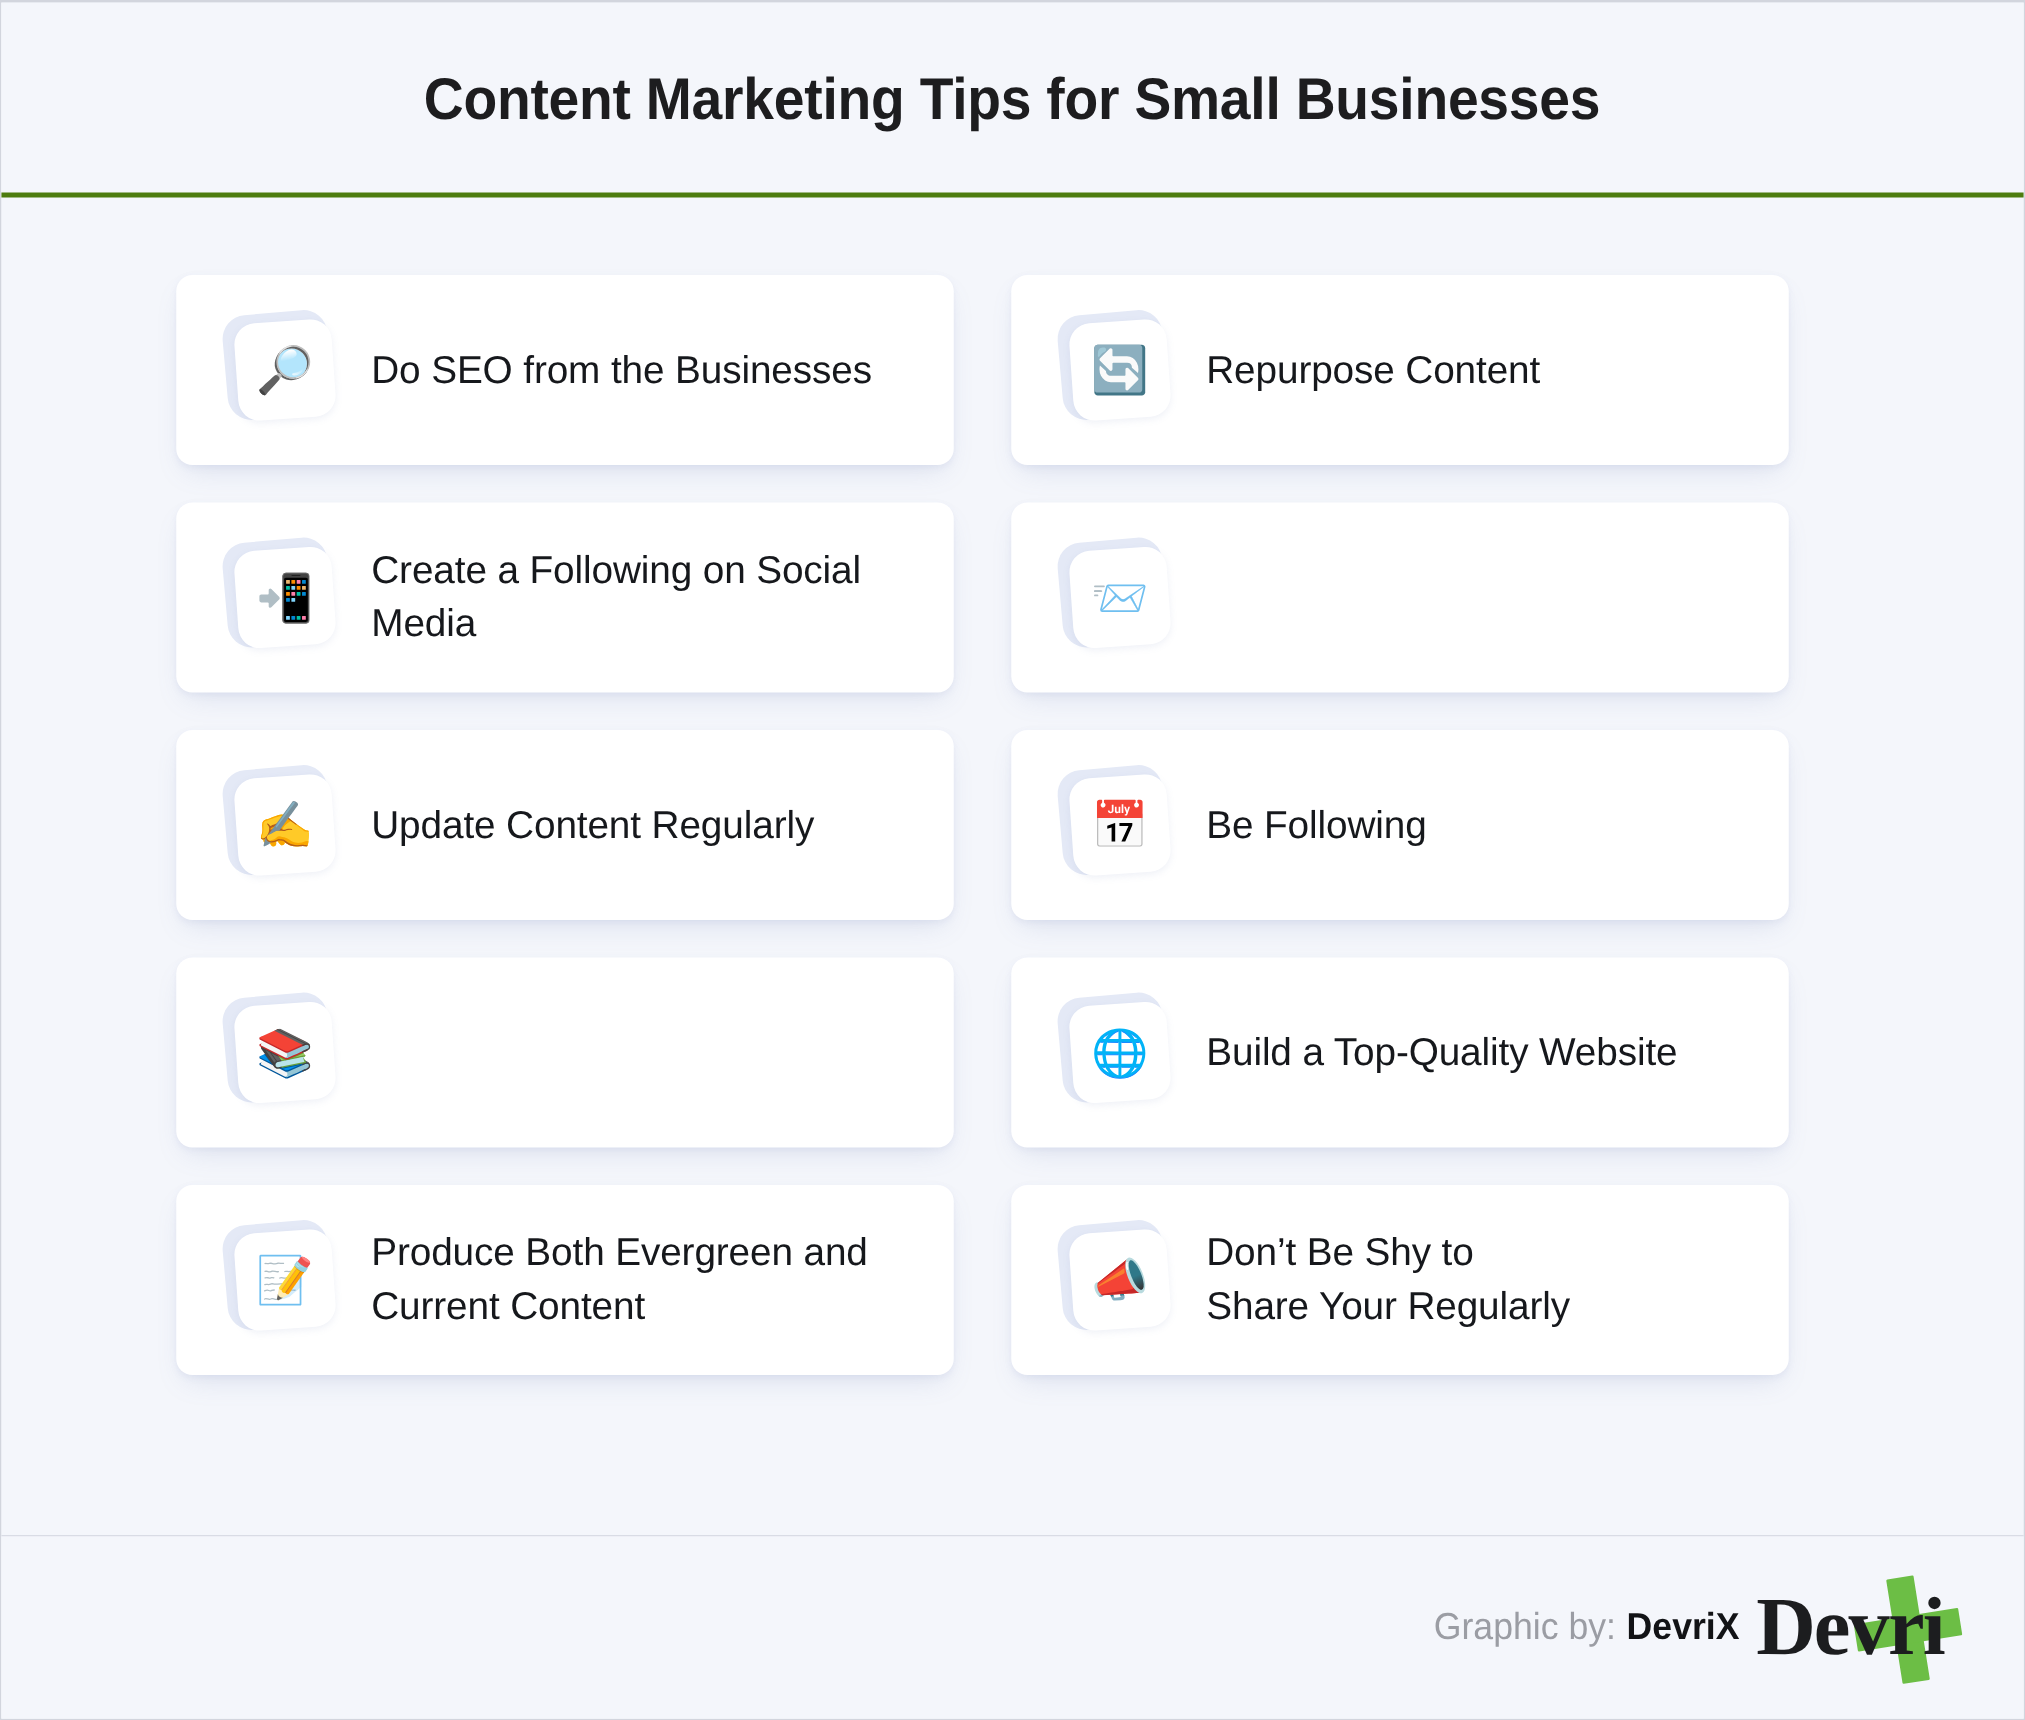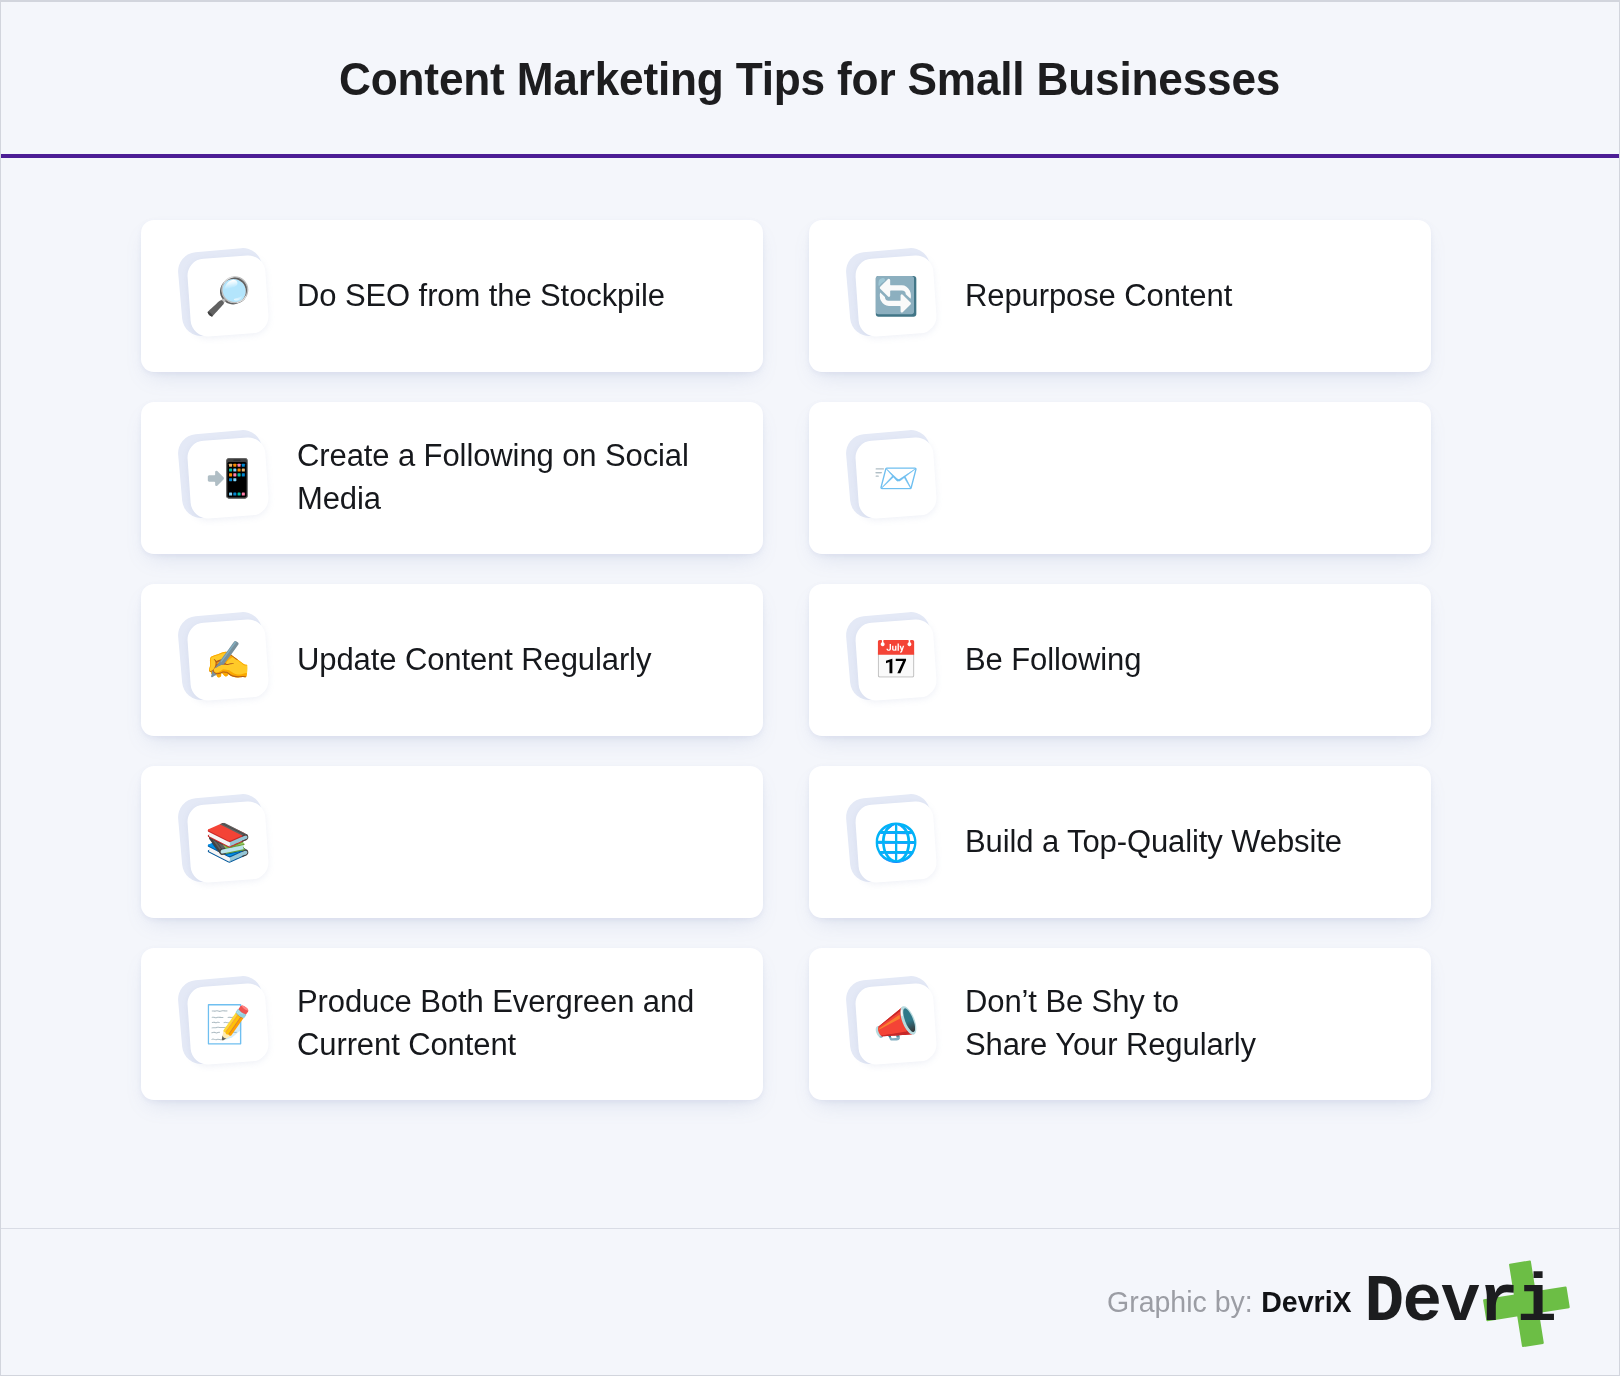--- a/index.html
+++ b/index.html
@@ -28,21 +28,21 @@
   }
 
   
   .header {
     flex: 0 0 156px;
     height: 156px;
     display: flex;
     align-items: center;
     justify-content: center;
     background: #f4f6fb;
-    border-bottom: 4px solid #4c1d95;
+    border-bottom: 4px solid #4d7c0f;
   }
 
   .poster-title {
     font-family: "Liberation Sans Narrow", "Liberation Sans", sans-serif;
     font-size: 47px;
     font-weight: 700;
     color: #1d1d1f;
     letter-spacing: -0.2px;
     transform: scaleX(0.94);
     transform-origin: center;
@@ -160,21 +160,21 @@
   
   .logo {
     position: relative;
     display: flex;
     align-items: center;
     height: 96px;
     padding-right: 18px;
   }
 
   .logo-word {
-    font-family: Liberation Mono, monospace;
+    font-family: Liberation Serif, serif;
     font-size: 66px;
     font-weight: 700;
     color: #1c1d1f;
     letter-spacing: -1.5px;
     z-index: 2;
   }
 
   .logo-x {
     position: absolute;
     right: 0;
@@ -199,21 +199,21 @@
   <div class="body-area">
     <div class="grid">
 
       <div class="card">
         <div class="icon-wrap">
           <div class="icon-back"></div>
           <div class="icon-front">
             <span class="icon-glyph">🔎</span>
           </div>
         </div>
-        <div class="card-label">Do SEO from the Stockpile</div>
+        <div class="card-label">Do SEO from the Businesses</div>
       </div>
 
       <div class="card">
         <div class="icon-wrap">
           <div class="icon-back"></div>
           <div class="icon-front">
             <span class="icon-glyph">🔄</span>
           </div>
         </div>
         <div class="card-label">Repurpose Content</div>

